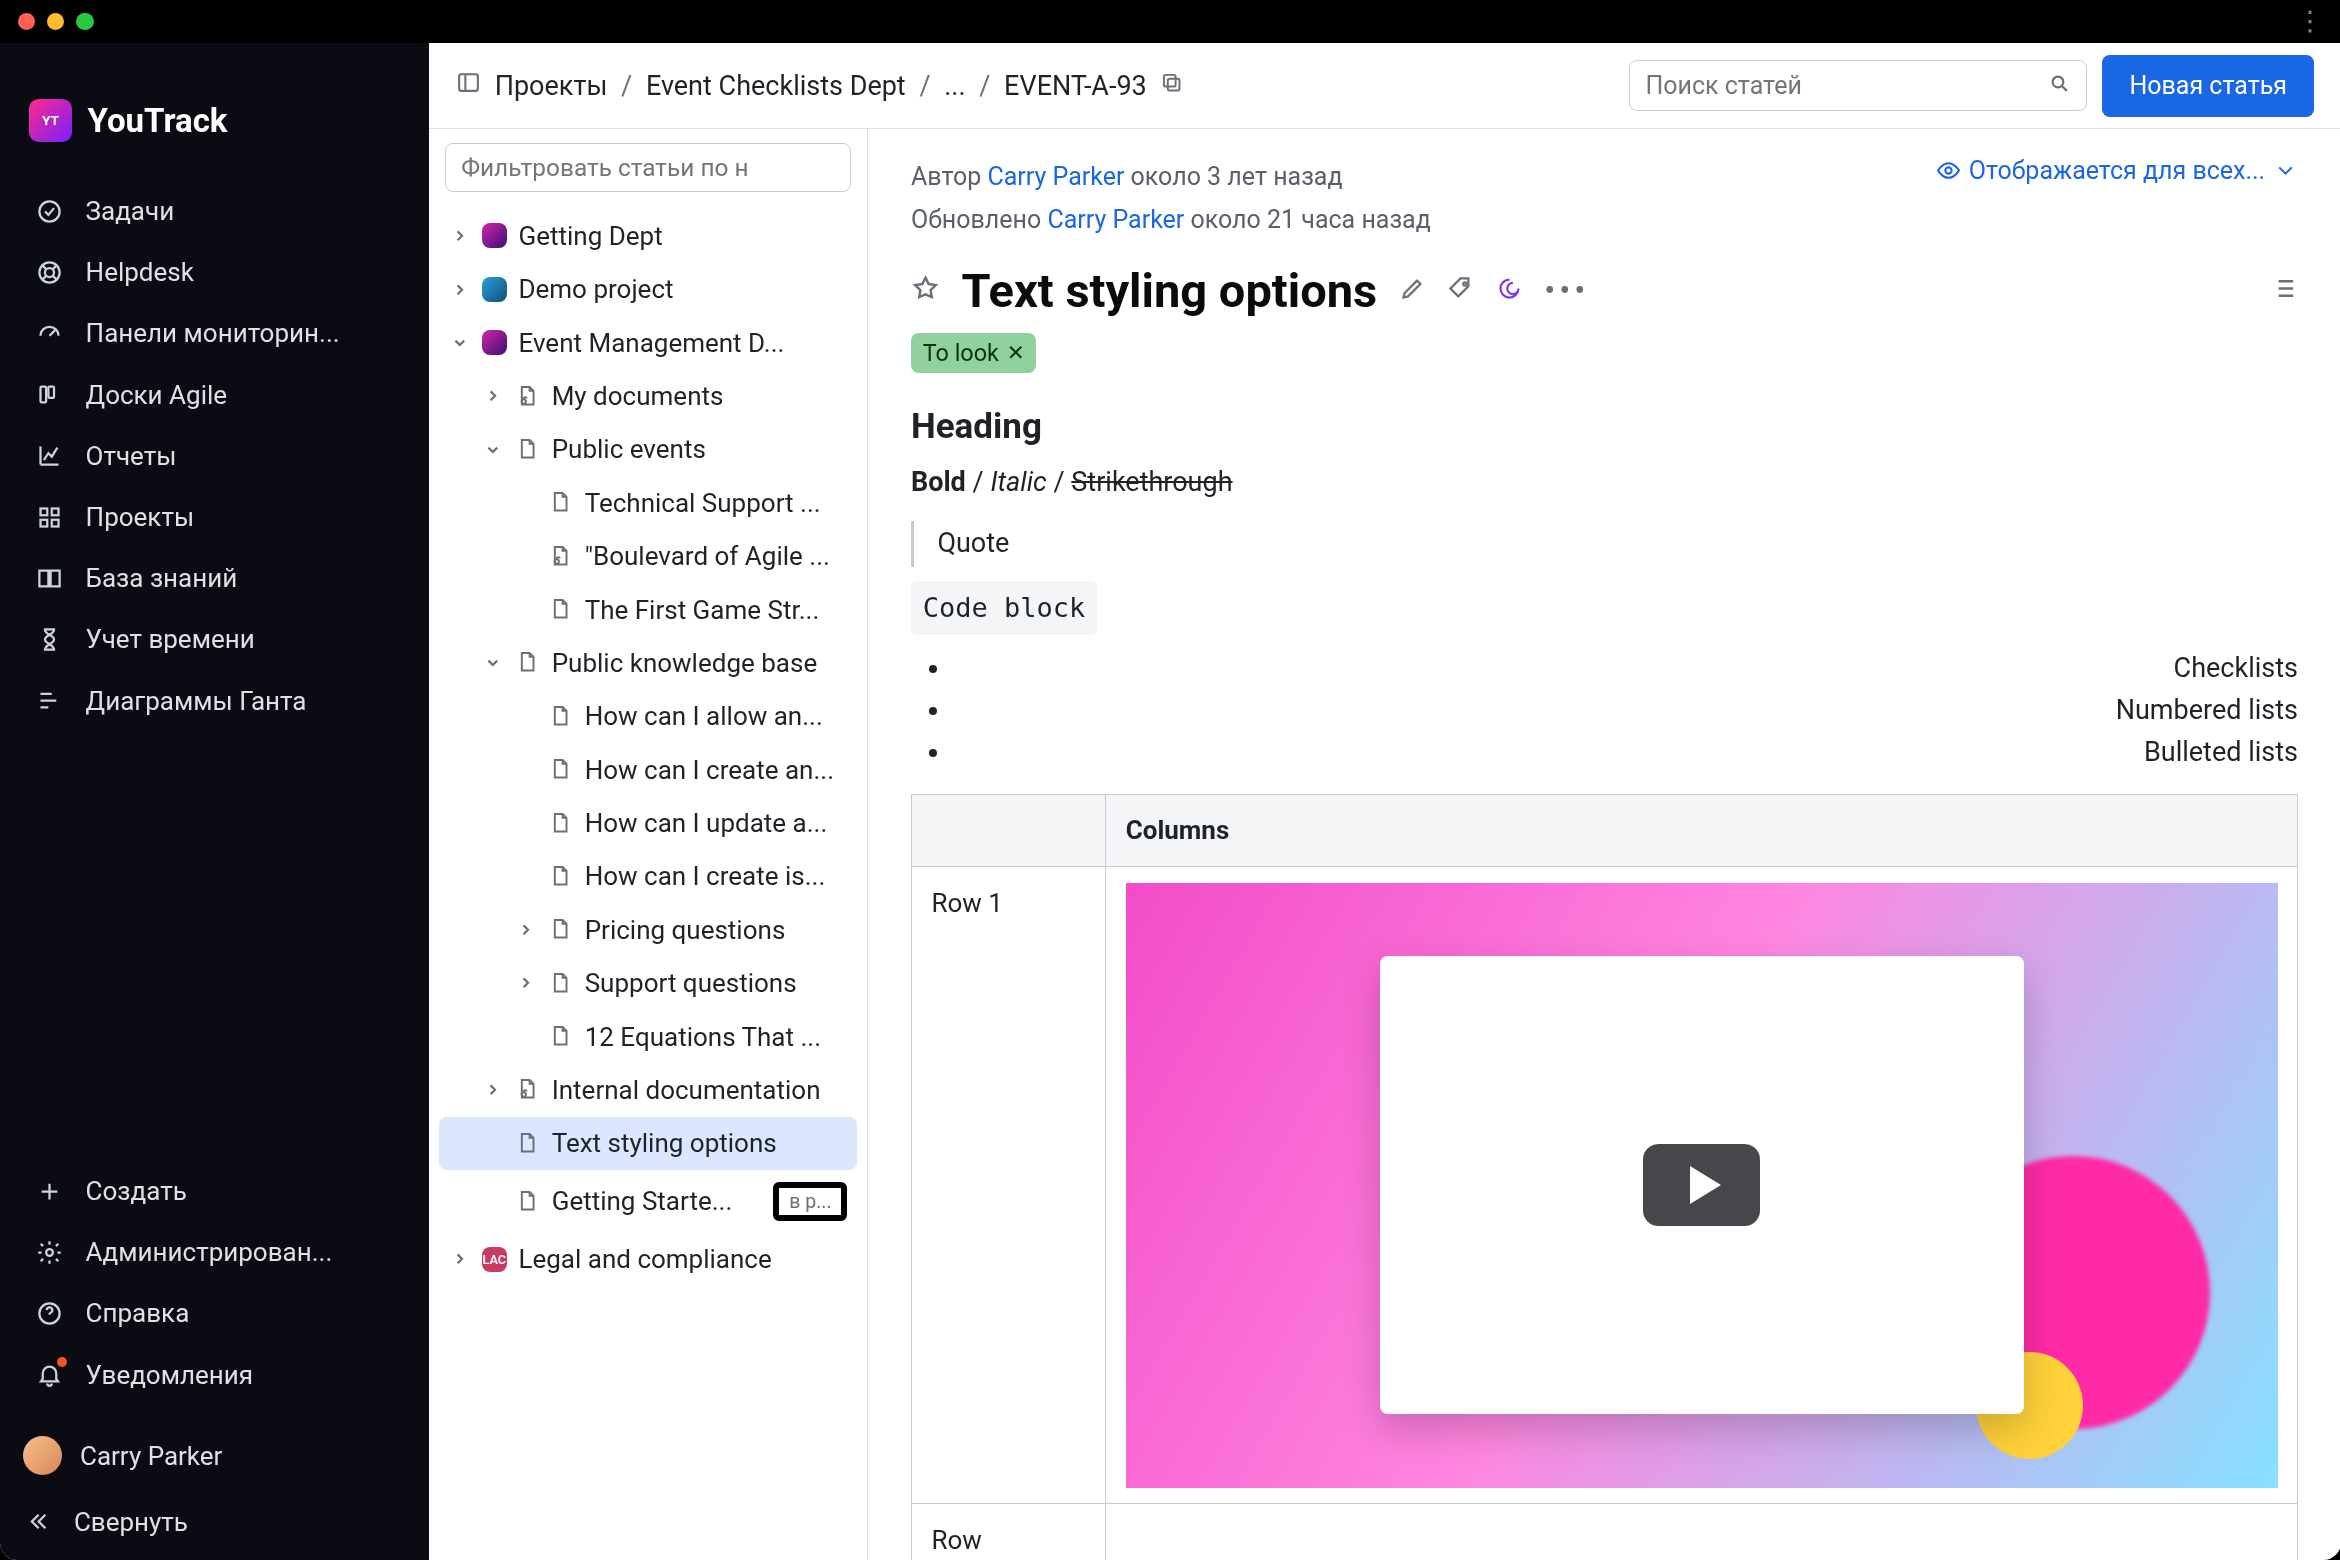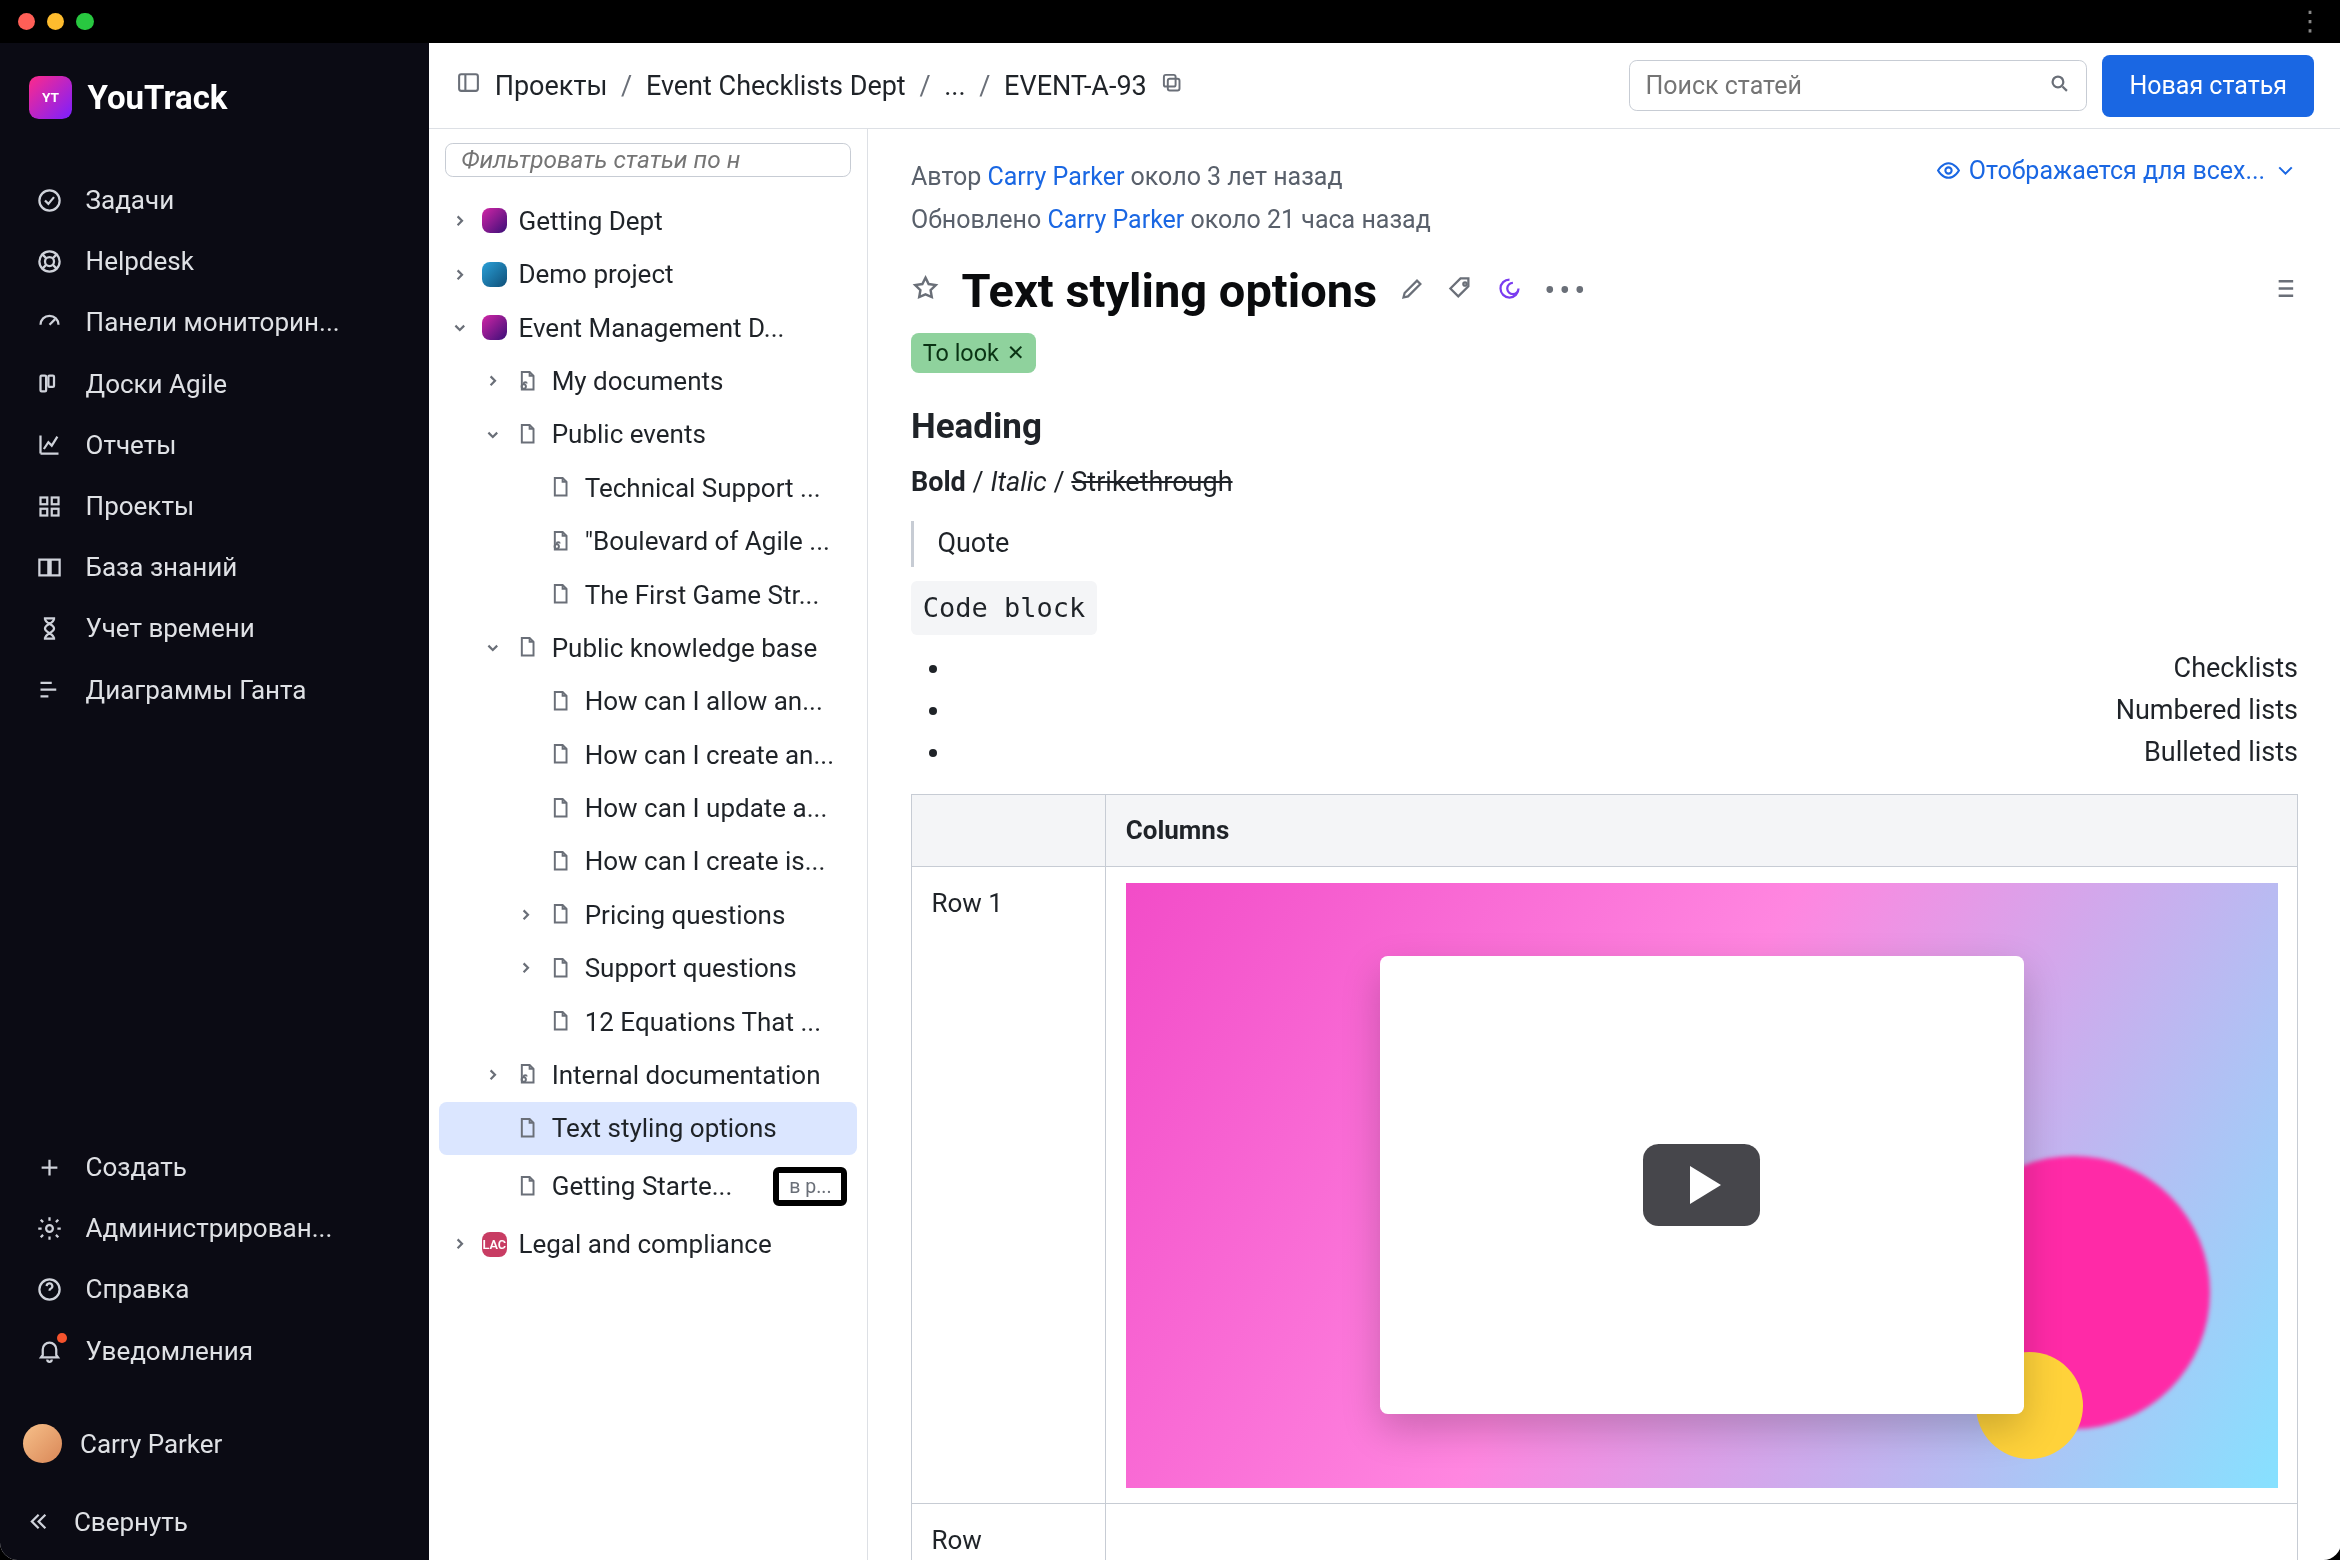--- a/index.html
+++ b/index.html
@@ -9,21 +9,21 @@
     .window-chrome { height: 43px; background: #000; display: flex; align-items: center; padding: 0 17.6px; justify-content: space-between; }
     .traffic-lights { display: flex; gap: 11.7px; }
     .traffic-light { width: 17.6px; height: 17.6px; border-radius: 50%; }
     .tl-red { background: #ff5f57; }
     .tl-yellow { background: #febc2e; }
     .tl-green { background: #28c840; }
     .window-menu { color: #888; font-size: 27px; line-height: 1; }
 
     .app-body { flex: 1; display: flex; background: #fff; border-radius: 0 0 17.6px 17.6px; overflow: hidden; }
 
-    .sidebar { width: 429px; background: #0b0b14; display: flex; flex-direction: column; color: #dfe1e5; padding-top: 13px; gap: 12px; }
+    .sidebar { width: 429px; background: #0b0b14; display: flex; flex-direction: column; color: #dfe1e5; padding-top: 36px; }
     .logo-row { display: flex; align-items: center; gap: 15.6px; padding: 19.5px 29px 39px; }
     .logo-badge { width: 43px; height: 43px; border-radius: 9.8px; background: linear-gradient(135deg,#ff2a8a,#7a1fff); position: relative; display:flex; align-items:center; justify-content:center; color:#fff; font-weight:700; font-size:15.6px; }
     .logo-badge::before { content:"YT"; position:absolute; font-size:13.7px; }
     .logo-text { font-size: 33px; font-weight: 700; color: #fff; }
 
     .nav { list-style: none; padding: 0 11.7px; }
     .nav-item { display: flex; align-items: center; gap: 21.5px; padding: 15.6px 23.4px; border-radius: 9.8px; font-size: 26px; color: #dfe1e5; cursor: pointer; }
     .nav-icon { width: 29px; height: 29px; flex: none; display: inline-flex; align-items:center; justify-content:center; color:#cfd2da; }
     .nav-icon svg { width: 27px; height: 27px; stroke: currentColor; fill: none; stroke-width: 2; }
 
@@ -48,21 +48,21 @@
 
     .search-box { display: flex; align-items: center; border: 1px solid #c7ccd4; border-radius: 7.8px; padding: 0 15.6px; height: 51px; width: 458px; color:#6a6f78; }
     .search-box input { border:none; outline:none; font-size: 25px; flex:1; background:transparent; }
     .search-box .sicon svg { width:21.5px; height:21.5px; stroke:#6a6f78; fill:none; stroke-width:2.5; }
 
     .new-article-btn { background:#1a67e3; color:#fff; border:none; border-radius:7.8px; height:62px; padding:0 27px; font-size: 25px; cursor:pointer; }
 
     .content-pane { flex:1; display:flex; overflow:hidden; }
 
     .tree-pane { width: 439px; border-right: 1px solid #dde0e5; display:flex; flex-direction:column; }
-    .filter-input { margin: 13.7px 15.6px; border:1px solid #c7ccd4; border-radius:7.8px; height:34px; padding:0 15.6px; font-size:24.4px; color:#6a6f78;font-style:italic; }
+    .filter-input { margin: 13.7px 15.6px; border:1px solid #c7ccd4; border-radius:7.8px; height:49px; padding:0 15.6px; font-size:24.4px; color:#6a6f78; }
     .tree { list-style:none; font-size:26px; color:#1f2328; padding: 3.9px 9.8px 27px; overflow:auto; }
     .tree li { display:flex; align-items:center; gap:11.7px; padding: 11.7px 9.8px; border-radius:7.8px; cursor:pointer; }
     .tree li.selected { background:#dbe6ff; }
     .tree li .chev { width:21.5px; display:inline-flex; justify-content:center; color:#6a6f78; }
     .tree li .chev svg { width:17.6px; height:17.6px; stroke:currentColor; fill:none; stroke-width:3; }
     .tree li .ticon { width:25px; height:25px; display:inline-flex; border-radius:8px; }
     .tree li .ticon.proj1 { background: linear-gradient(135deg,#d225a6,#3a0f78); }
     .tree li .ticon.proj2 { background: linear-gradient(135deg,#2aa0d8,#0f4f78); }
     .tree li .ticon.projL { background:#c83c63; color:#fff; font-size:12.7px; display:flex; align-items:center; justify-content:center; font-weight:600; }
     .tree li .ticon.doc svg,

